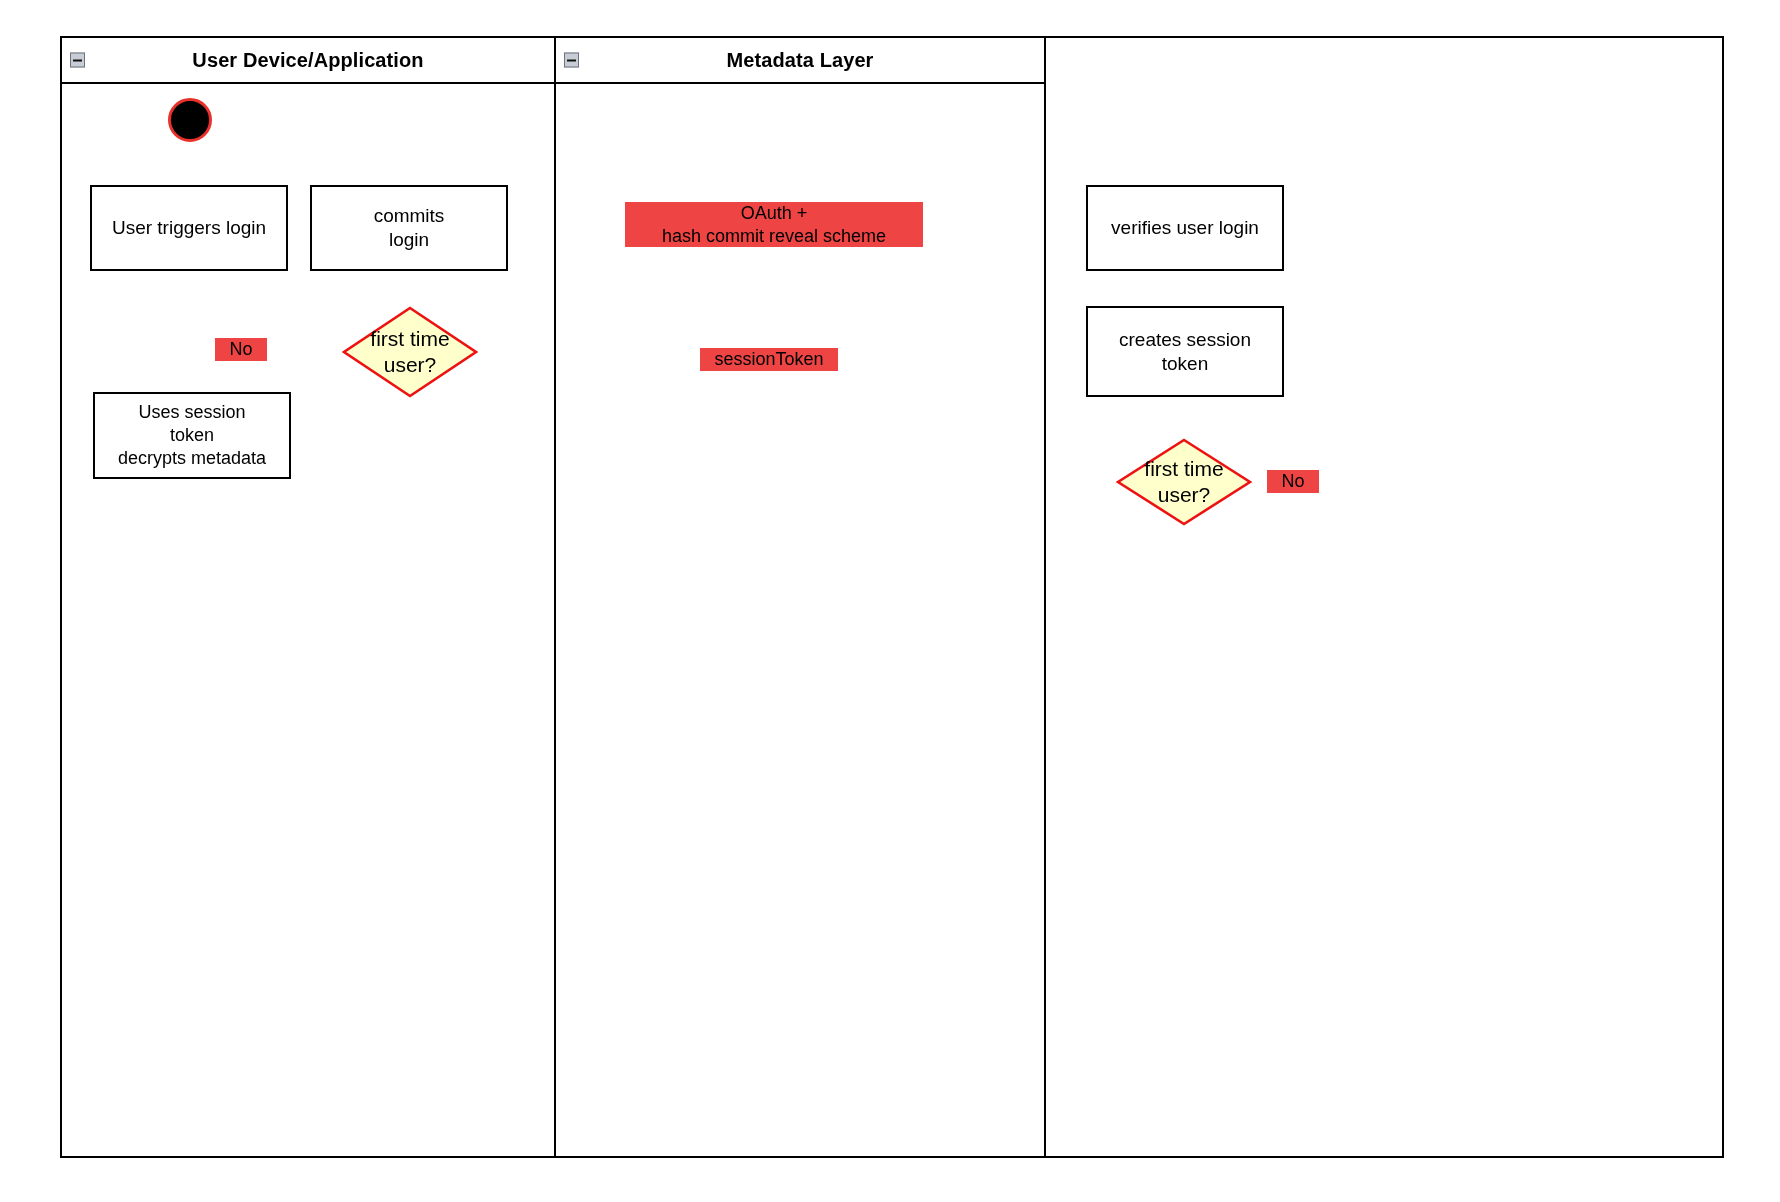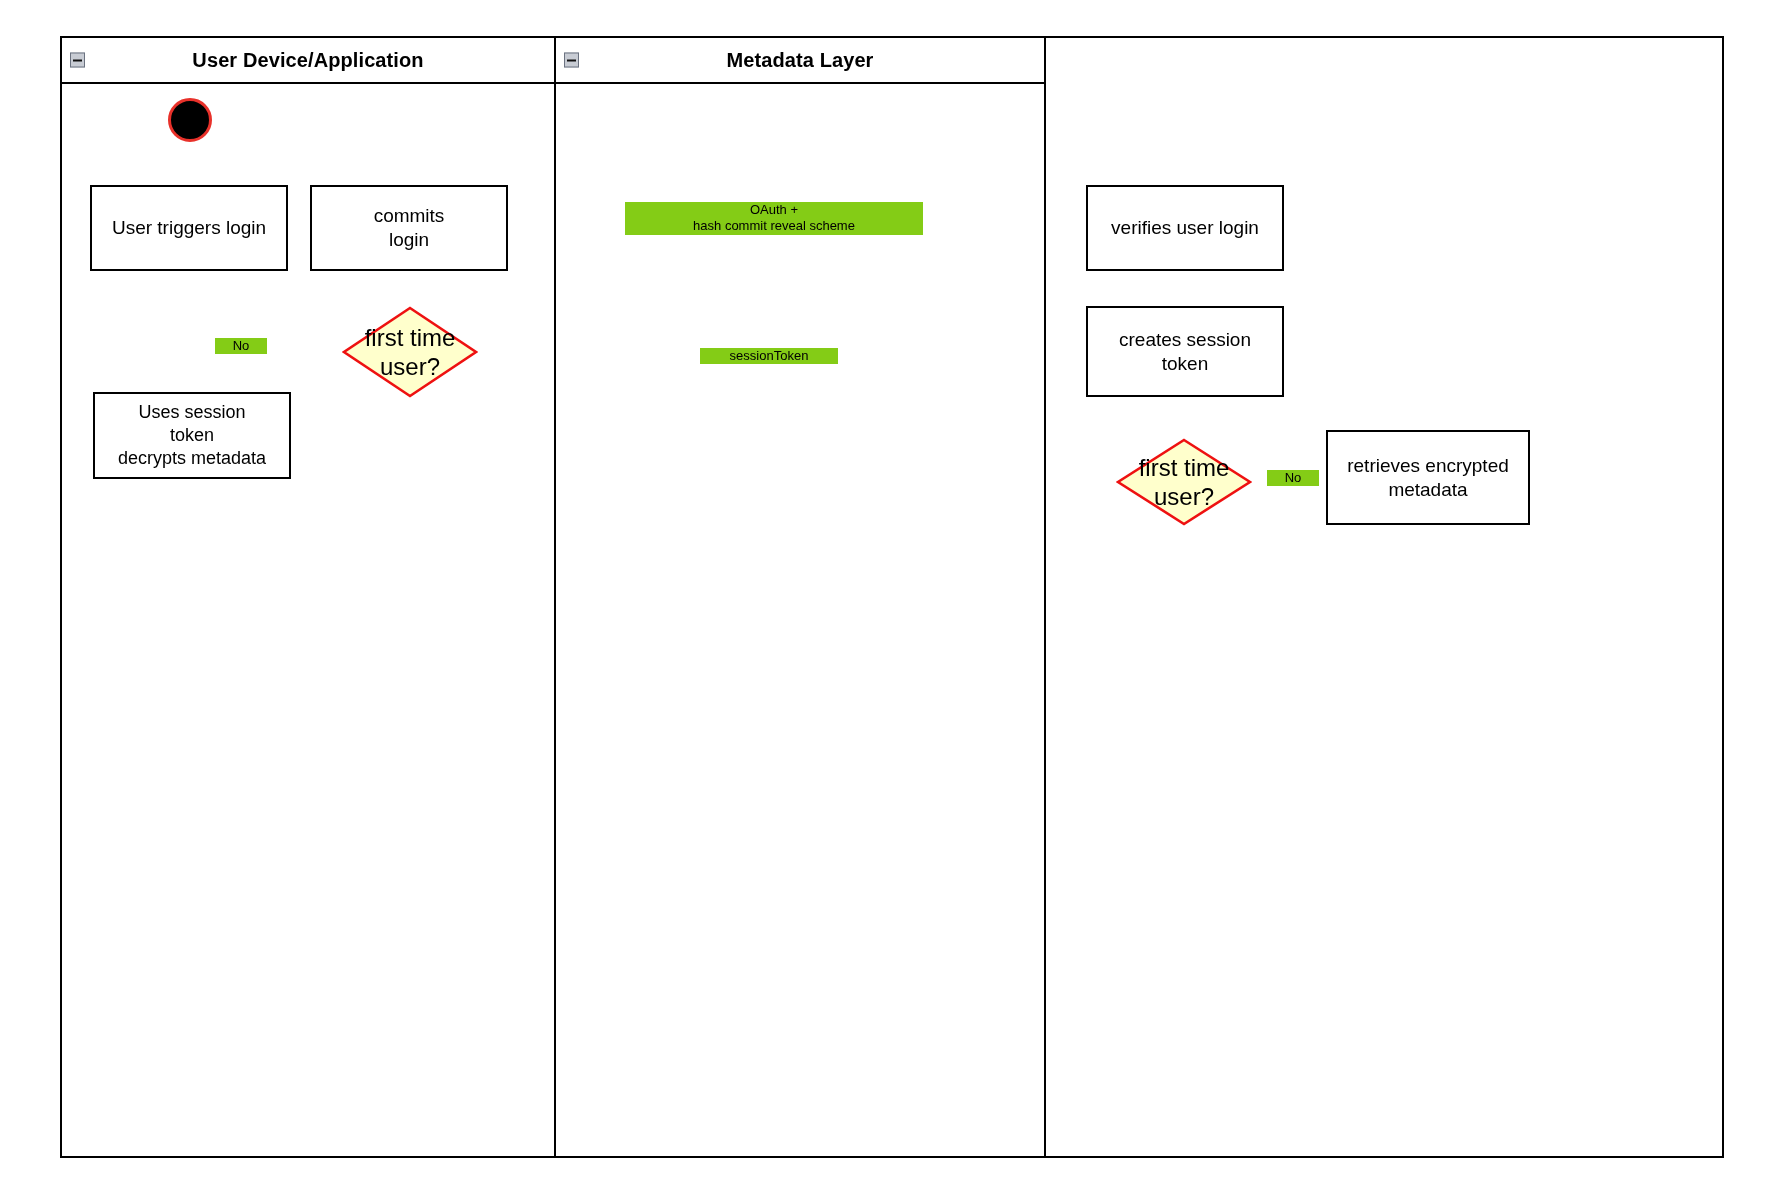--- a/index.html
+++ b/index.html
@@ -107,42 +107,42 @@
     align-items: center;
     justify-content: center;
   }
   .diamond .shape {
     position: absolute;
     inset: 0;
   }
   .diamond .dlabel {
     position: relative;
     z-index: 2;
-    font-size: 24px;
+    font-size: 21px;
     line-height: 1.22;
     color: #000000;
     text-align: center;
     white-space: pre-line;
   }
 
   
   .edge-layer {
     position: absolute;
     left: 0; top: 0;
     width: 1780px; height: 1202px;
     pointer-events: none;
   }
   .edge-label {
     position: absolute;
-    font-size: 13px;
+    font-size: 18px;
     color: #000000;
     line-height: 1.25;
     white-space: pre-line;
     text-align: center;
-    background: #84cc16;
+    background: #ef4444;
     padding: 0 4px;
   }
 </style>
 </head>
 <body>
 
 <div id="stage">
 
   <svg class="edge-layer" viewBox="0 0 1780 1202" xmlns="http://www.w3.org/2000/svg">
     <defs>
@@ -226,22 +226,20 @@
 token</div>
 
   <div class="diamond" style="left:1116px; top:438px; width:136px; height:88px;">
     <svg class="shape" viewBox="0 0 136 88" preserveAspectRatio="none" xmlns="http://www.w3.org/2000/svg">
       <polygon points="68,2 134,44 68,86 2,44" fill="#ffffcc" stroke="#ee1111" stroke-width="2.6"></polygon>
     </svg>
     <span class="dlabel">first time
 user?</span>
   </div>
 
-  <div class="node" style="left:1326px; top:430px; width:204px; height:95px;">retrieves encrypted
-metadata</div>
 
   <span class="edge-label" style="left:625px; top:202px; width:290px;">OAuth +
 hash commit reveal scheme</span>
 
   <span class="edge-label" style="left:700px; top:348px; width:130px;">sessionToken</span>
 
   <span class="edge-label" style="left:215px; top:338px; width:44px;">No</span>
 
   <span class="edge-label" style="left:1267px; top:470px; width:44px;">No</span>
 

